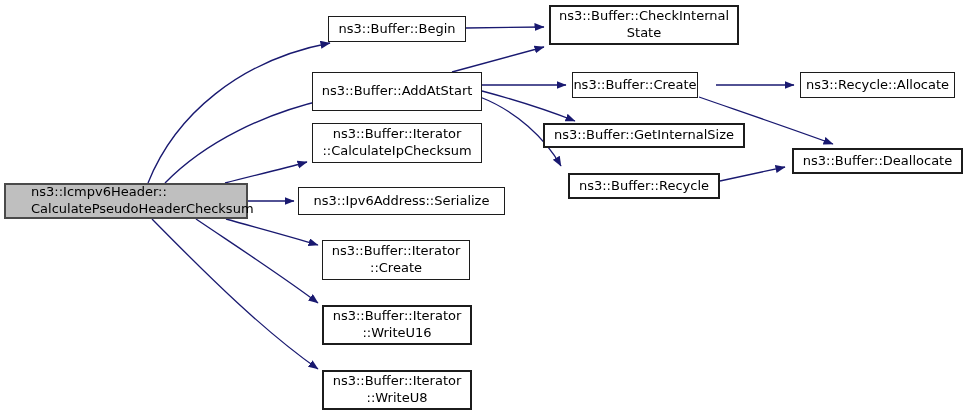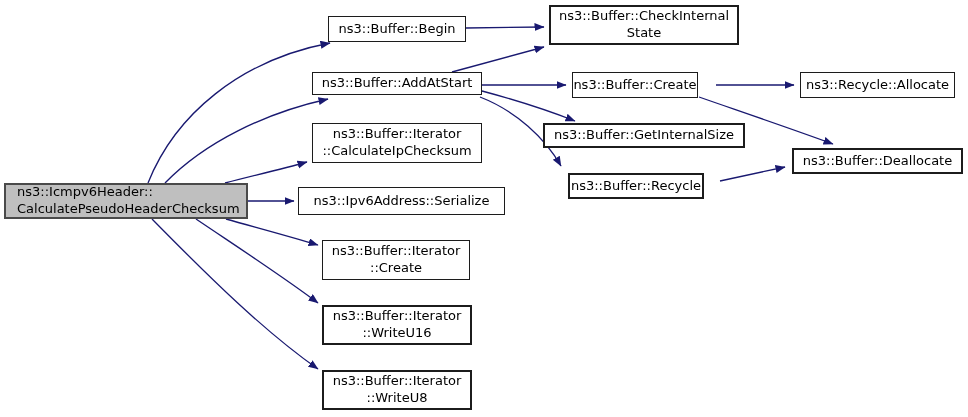--- a/index.html
+++ b/index.html
@@ -26,21 +26,21 @@
     text-align:center;
     white-space:nowrap;
     cursor:pointer;
   }
   .node.b2 { border-width:2px;align-items:center; }
   .node.main {
     background:#bfbfbf;
     border:2px solid #4a4a4a;
     align-items:flex-start;
     text-align:left;
-    padding-left:11px;
+    padding-left:25px;
     cursor:default;
   }
   .node span { display:block; }
 </style>
 </head>
 <body>
 
 <div id="canvas">
 
   <svg id="edges" viewBox="0 0 968 417" xmlns="http://www.w3.org/2000/svg">
@@ -70,21 +70,21 @@
 
   <div class="node main" style="left:4px; top:183px; width:244px; height:36px">
     <span>ns3::Icmpv6Header::</span>
     <span>CalculatePseudoHeaderChecksum</span>
   </div>
 
   <div class="node" style="left:328px; top:16px; width:138px; height:26px">
     <span>ns3::Buffer::Begin</span>
   </div>
 
-  <div class="node" style="left:312px; top:72px; width:170px; height:23px">
+  <div class="node" style="left:312px; top:72px; width:170px; height:39px">
     <span>ns3::Buffer::AddAtStart</span>
   </div>
 
   <div class="node" style="left:312px; top:123px; width:170px; height:40px">
     <span>ns3::Buffer::Iterator</span>
     <span>::CalculateIpChecksum</span>
   </div>
 
   <div class="node" style="left:298px; top:187px; width:207px; height:28px">
     <span>ns3::Ipv6Address::Serialize</span>
@@ -119,17 +119,17 @@
   </div>
 
   <div class="node b2" style="left:543px; top:123px; width:202px; height:25px">
     <span>ns3::Buffer::GetInternalSize</span>
   </div>
 
   <div class="node b2" style="left:792px; top:148px; width:171px; height:26px">
     <span>ns3::Buffer::Deallocate</span>
   </div>
 
-  <div class="node b2" style="left:568px; top:173px; width:136px; height:26px">
+  <div class="node b2" style="left:568px; top:173px; width:152px; height:26px">
     <span>ns3::Buffer::Recycle</span>
   </div>
 
 </div>
 
 </body></html>

